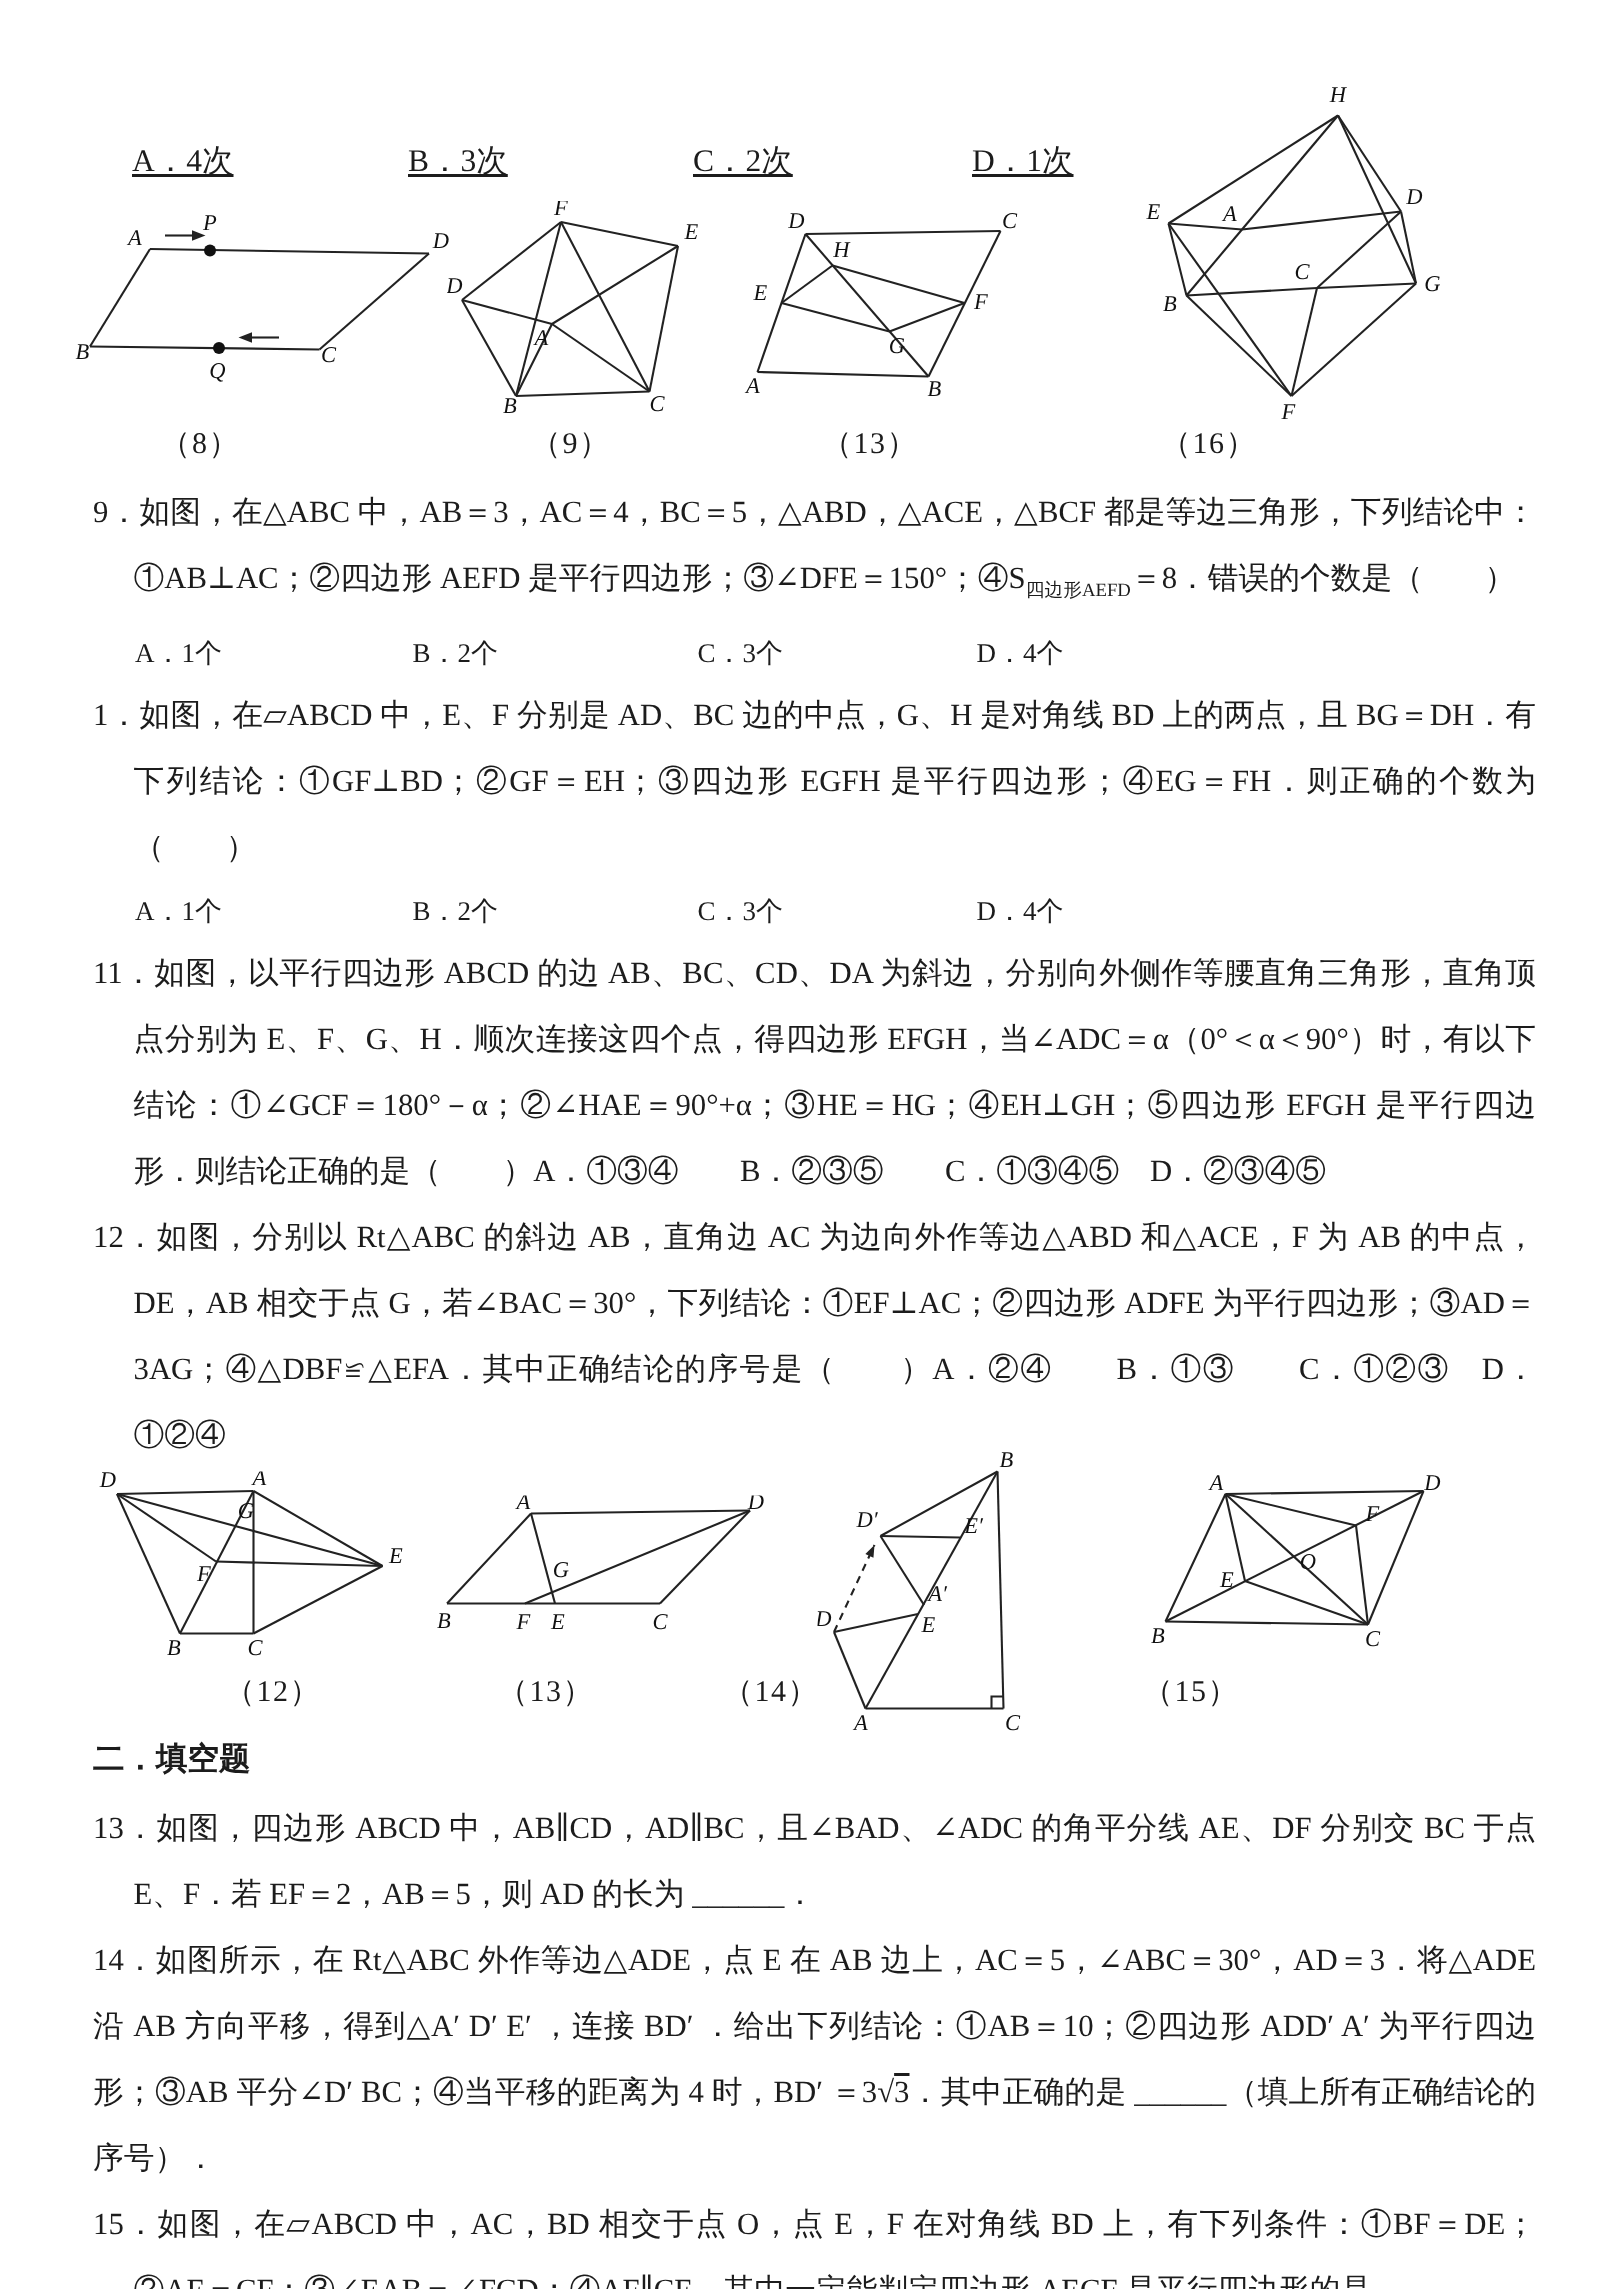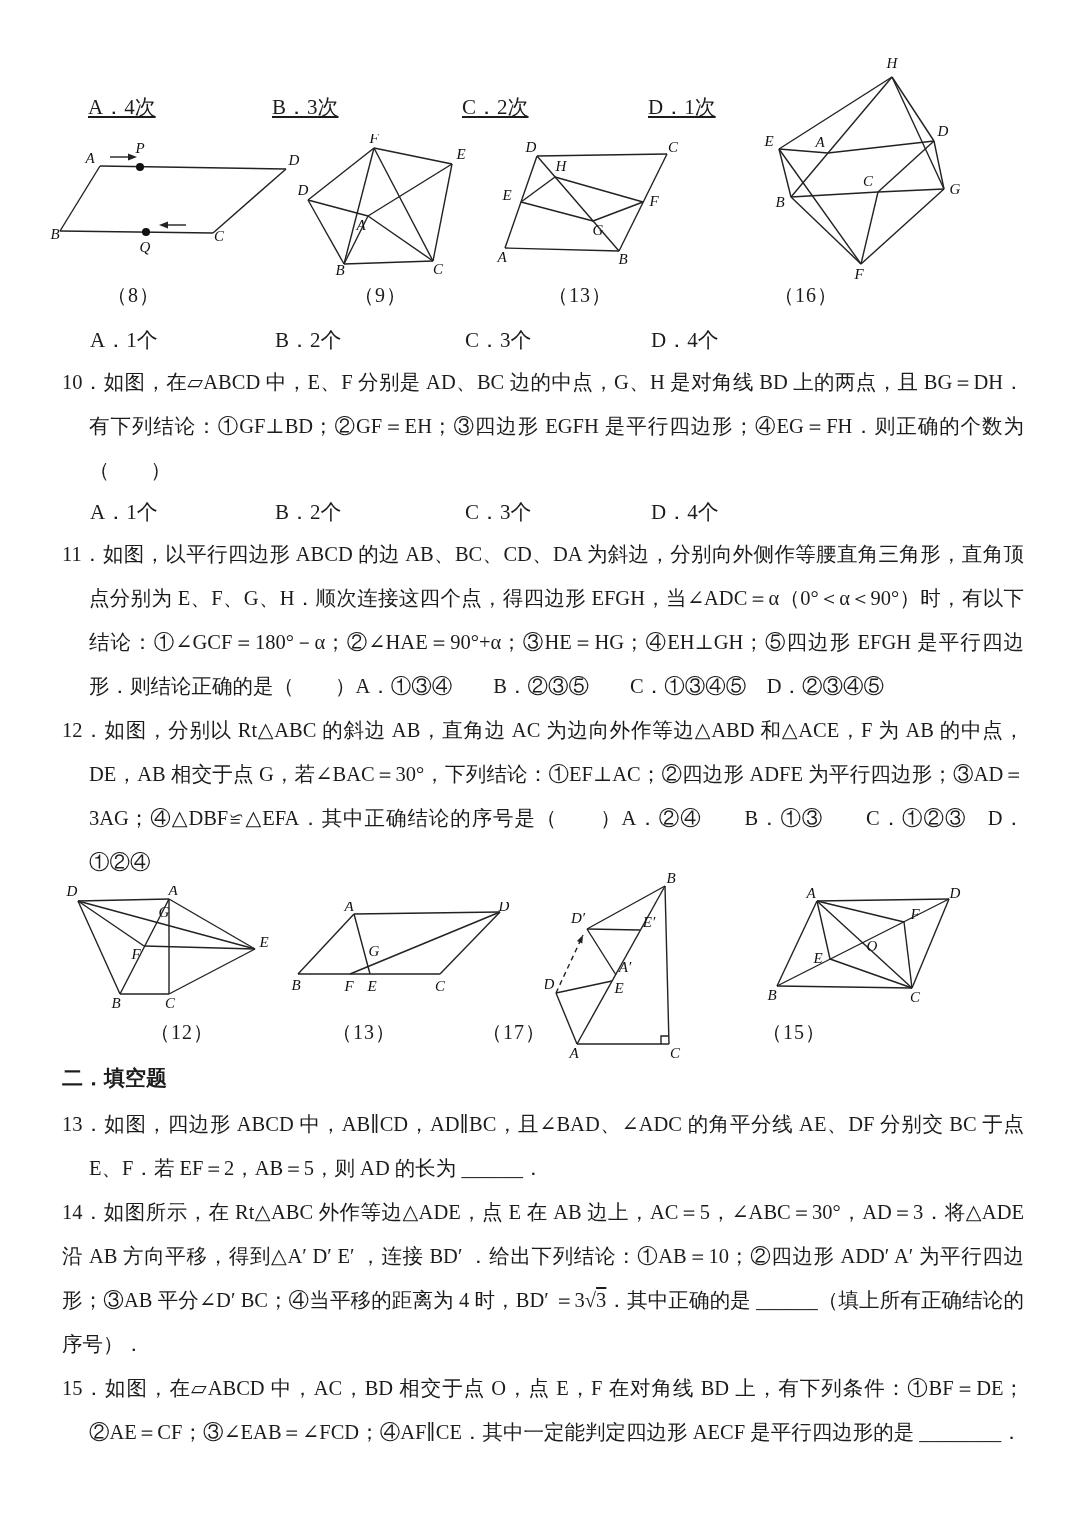--- a/index.html
+++ b/index.html
@@ -18,21 +18,21 @@
   .fig svg line,.fig svg polyline,.fig svg polygon.open{stroke:#222;stroke-width:1.4;fill:none;}
   .fig svg polygon.head{fill:#222;stroke:none;}
   .fig svg circle{fill:#111;}
   .fig svg text{font-family:"Liberation Serif","DejaVu Serif",serif;font-style:italic;
     font-size:15px;fill:#111;text-anchor:middle;}
   .fig-caption{position:absolute;font-size:20px;letter-spacing:1px;}
   .q{margin:0;}
   .q p{font-size:20.5px;line-height:44px;margin:0;text-align:justify;}
   .hang{padding-left:27px;text-indent:-27px;}
   .opt-row{display:grid;grid-template-columns:185px 190px 186px 1fr;
-    padding-left:28px;font-size:21px;line-height:40px;}
+    padding-left:28px;font-size:18px;line-height:40px;}
   sub{font-size:12.5px;}
   .over{text-decoration:overline;}
   .section-title{font-size:21px;font-weight:bold;line-height:48px;
     font-family:"Liberation Sans","DejaVu Sans",sans-serif;}
 </style>
 </head>
 <body>
 
 <div class="page">
 
@@ -147,30 +147,31 @@
       </svg>
     </div>
 
     <div class="fig-caption" style="left:45px;top:150px;">（8）</div>
     <div class="fig-caption" style="left:292px;top:150px;">（9）</div>
     <div class="fig-caption" style="left:486px;top:150px;">（13）</div>
     <div class="fig-caption" style="left:712px;top:150px;">（16）</div>
   </div>
 
   <div class="q">
+    <p class="hang"><span>9．如图，在△ABC 中，AB＝3，AC＝4，BC＝5，△ABD，△ACE，△BCF 都是等边三角形，下列结论中：①AB⊥AC；②四边形 AEFD 是平行四边形；③∠DFE＝150°；④S</span><sub>四边形AEFD</sub><span>＝8．错误的个数是（　　）</span></p>
     <div class="opt-row">
       <span>A．1个</span>
       <span>B．2个</span>
       <span>C．3个</span>
       <span>D．4个</span>
     </div>
   </div>
 
   <div class="q">
-    <p class="hang">10．如图，在▱ABCD 中，E、F 分别是 AD、BC 边的中点，G、H 是对角线 BD 上的两点，且 BG＝DH．有下列结论：①GF⊥BD；②GF＝EH；③四边形 EGFH 是平行四边形；④EG＝FH．则正确的个数为（　　）</p>
+    <p class="hang">1．如图，在▱ABCD 中，E、F 分别是 AD、BC 边的中点，G、H 是对角线 BD 上的两点，且 BG＝DH．有下列结论：①GF⊥BD；②GF＝EH；③四边形 EGFH 是平行四边形；④EG＝FH．则正确的个数为（　　）</p>
     <div class="opt-row">
       <span>A．1个</span>
       <span>B．2个</span>
       <span>C．3个</span>
       <span>D．4个</span>
     </div>
   </div>
 
   <div class="q">
     <p class="hang">11．如图，以平行四边形 ABCD 的边 AB、BC、CD、DA 为斜边，分别向外侧作等腰直角三角形，直角顶点分别为 E、F、G、H．顺次连接这四个点，得四边形 EFGH，当∠ADC＝α（0°＜α＜90°）时，有以下结论：①∠GCF＝180°－α；②∠HAE＝90°+α；③HE＝HG；④EH⊥GH；⑤四边形 EFGH 是平行四边形．则结论正确的是（　　）A．①③④　　B．②③⑤　　C．①③④⑤　D．②③④⑤</p>
@@ -271,21 +272,21 @@
         <text x="150" y="31">F</text>
         <text x="53" y="75">E</text>
         <text x="107" y="63">O</text>
         <text x="7" y="112">B</text>
         <text x="150" y="114">C</text>
       </svg>
     </div>
 
     <div class="fig-caption" style="left:55px;top:133px;margin-left:33px;">（12）</div>
     <div class="fig-caption" style="left:270px;top:133px;">（13）</div>
-    <div class="fig-caption" style="left:420px;top:133px;">（17）</div>
+    <div class="fig-caption" style="left:420px;top:133px;">（14）</div>
     <div class="fig-caption" style="left:700px;top:133px;">（15）</div>
   </div>
 
   <div class="section-title">二．填空题</div>
 
   <div class="q">
     <p class="hang">13．如图，四边形 ABCD 中，AB∥CD，AD∥BC，且∠BAD、∠ADC 的角平分线 AE、DF 分别交 BC 于点 E、F．若 EF＝2，AB＝5，则 AD 的长为 ______．</p>
   </div>
 
   <div class="q">

